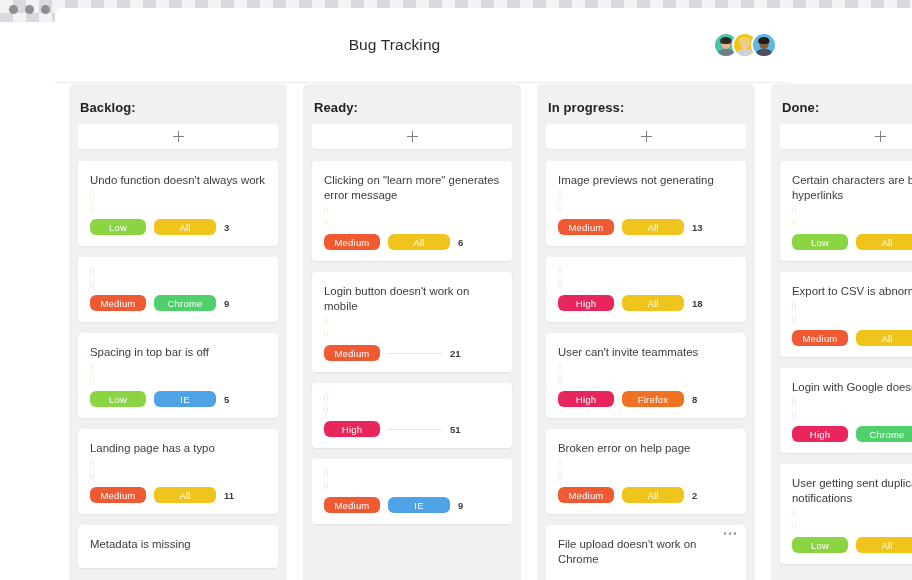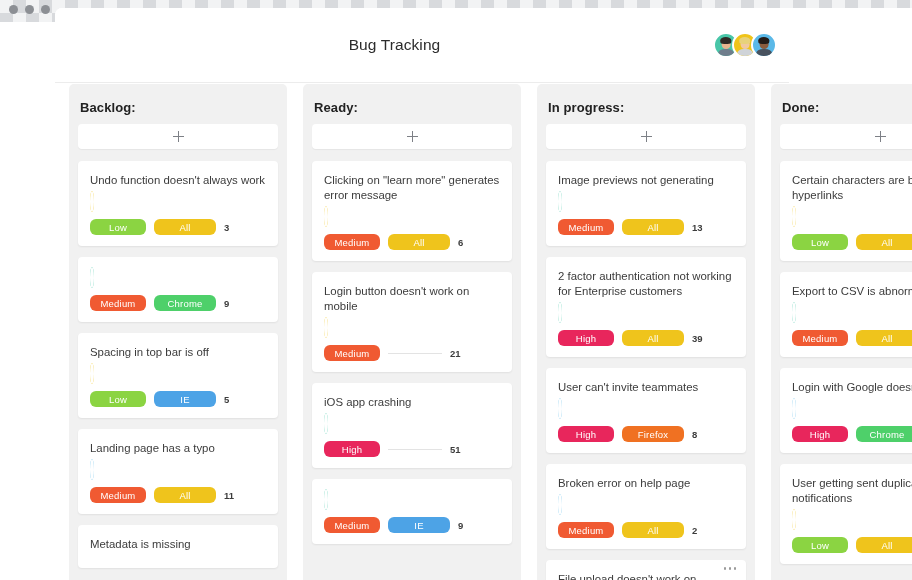--- a/index.html
+++ b/index.html
@@ -264,21 +264,20 @@
         <div class="card">
           <div class="card-title">Login button doesn't work on mobile</div>
           <div class="card-avatar-row"><span class="av" style="width: 22px; height: 22px; background: rgb(240, 196, 25);"><span class="body" style="background: rgb(207, 211, 216);"></span><span class="head" style="background: rgb(240, 201, 160);"></span><span class="hair" style="background: rgb(232, 210, 122);"></span></span></div>
           <div class="tag-row">
             <span class="tag" style="background: rgb(240, 90, 50);">Medium</span>
             <span class="tag-spacer"></span>
             <span class="count">21</span>
           </div>
         </div>
         <div class="card">
-          <div class="card-title">iOS app crashing</div>
           <div class="card-avatar-row"><span class="av" style="width: 22px; height: 22px; background: rgb(73, 198, 168);"><span class="body" style="background: rgb(95, 106, 116);"></span><span class="head" style="background: rgb(227, 176, 137);"></span><span class="hair" style="background: rgb(42, 35, 32);"></span></span></div>
           <div class="tag-row">
             <span class="tag" style="background: rgb(232, 38, 92);">High</span>
             <span class="tag-spacer"></span>
             <span class="count">51</span>
           </div>
         </div>
         <div class="card">
           <div class="card-avatar-row"><span class="av" style="width: 22px; height: 22px; background: rgb(73, 198, 168);"><span class="body" style="background: rgb(95, 106, 116);"></span><span class="head" style="background: rgb(227, 176, 137);"></span><span class="hair" style="background: rgb(42, 35, 32);"></span></span></div>
           <div class="tag-row">
@@ -296,26 +295,25 @@
         <div class="card">
           <div class="card-title">Image previews not generating</div>
           <div class="card-avatar-row"><span class="av" style="width: 22px; height: 22px; background: rgb(73, 198, 168);"><span class="body" style="background: rgb(95, 106, 116);"></span><span class="head" style="background: rgb(227, 176, 137);"></span><span class="hair" style="background: rgb(42, 35, 32);"></span></span></div>
           <div class="tag-row">
             <span class="tag" style="background: rgb(240, 90, 50);">Medium</span>
             <span class="tag wide" style="background: rgb(239, 196, 28);">All</span>
             <span class="count">13</span>
           </div>
         </div>
         <div class="card">
-          <div class="card-title">2 factor authentication not working for Enterprise customers</div>
           <div class="card-avatar-row"><span class="av" style="width: 22px; height: 22px; background: rgb(73, 198, 168);"><span class="body" style="background: rgb(95, 106, 116);"></span><span class="head" style="background: rgb(227, 176, 137);"></span><span class="hair" style="background: rgb(42, 35, 32);"></span></span></div>
           <div class="tag-row">
             <span class="tag" style="background: rgb(232, 38, 92);">High</span>
             <span class="tag wide" style="background: rgb(239, 196, 28);">All</span>
-            <span class="count">39</span>
+            <span class="count">18</span>
           </div>
         </div>
         <div class="card">
           <div class="card-title">User can't invite teammates</div>
           <div class="card-avatar-row"><span class="av" style="width: 22px; height: 22px; background: rgb(91, 185, 232);"><span class="body" style="background: rgb(72, 82, 94);"></span><span class="head" style="background: rgb(138, 92, 62);"></span><span class="hair" style="background: rgb(36, 28, 24);"></span></span></div>
           <div class="tag-row">
             <span class="tag" style="background: rgb(232, 38, 92);">High</span>
             <span class="tag wide" style="background: rgb(240, 113, 34);">Firefox</span>
             <span class="count">8</span>
           </div>

